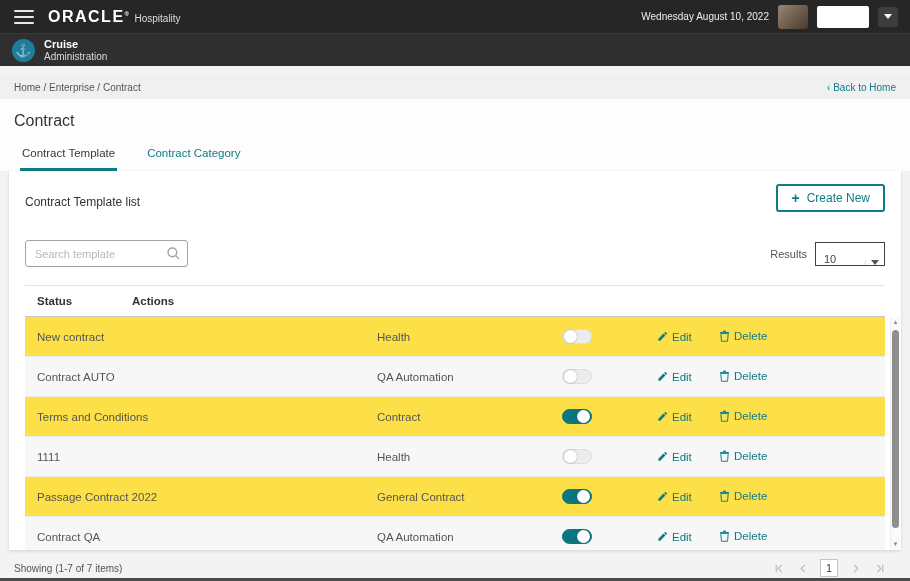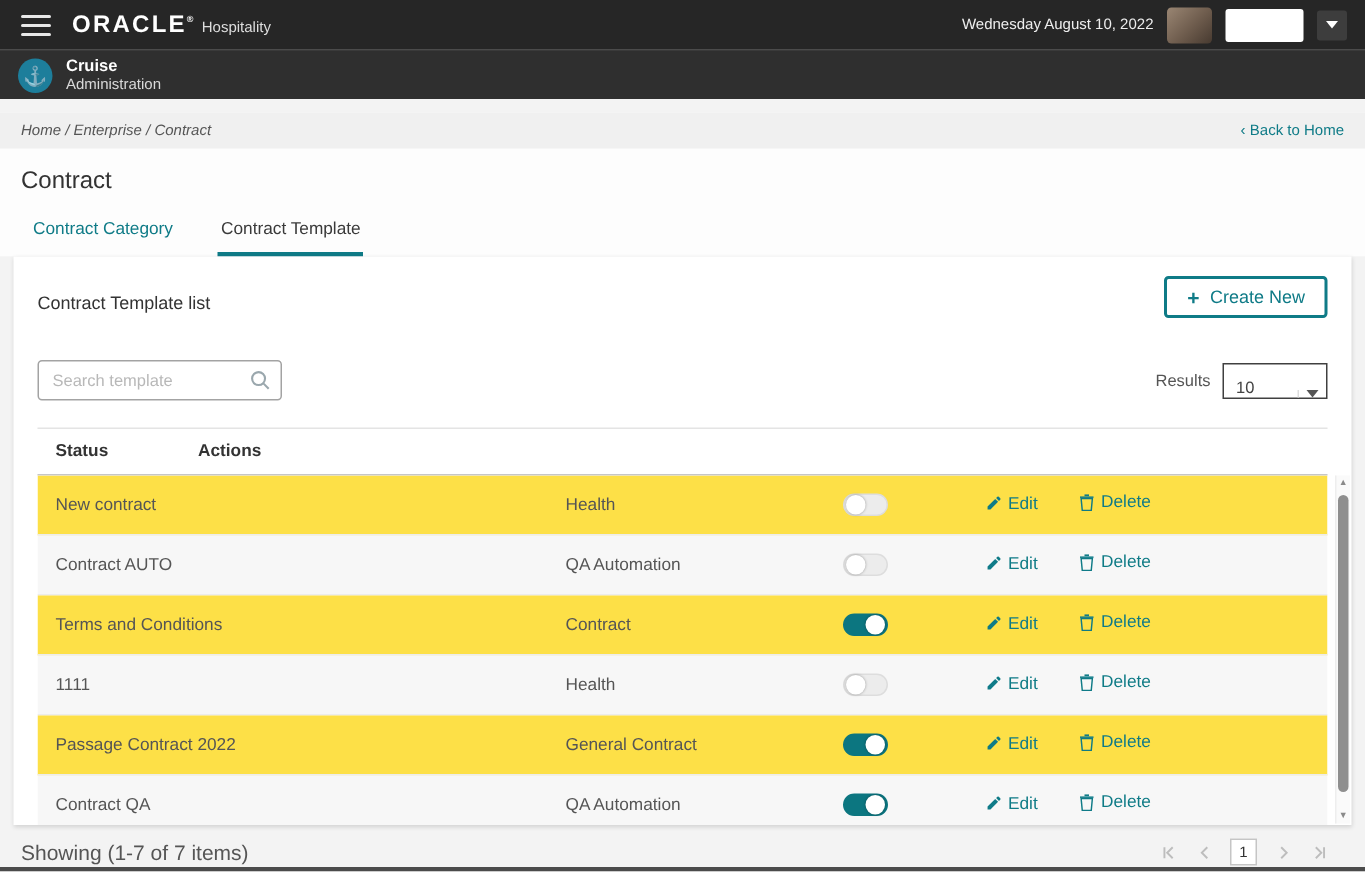--- a/index.html
+++ b/index.html
@@ -28,21 +28,21 @@
   
   .appbar { height:33px; background:#2f2f2f; border-top:1px solid #3a3a3a; display:flex; align-items:center; padding:0 12px; gap:9px; color:#fff; }
   .cruise-logo { width:23px; height:23px; border-radius:50%; background:#1d7e9b; color:#fff; display:flex; align-items:center; justify-content:center; font-size:13px; }
   .app-text { line-height:1.15; }
   .app-name { font-size:11px; font-weight:bold; color:#fff; }
   .app-sub { font-size:10px; color:#d9d9d9; }
 
   
   .white-top { background:#fdfdfd; }
   .breadcrumb-bar { margin-top:9px; height:24px; background:#f0f0f0; display:flex; align-items:center; justify-content:space-between; padding:0 14px; }
-  .breadcrumb { font-size:10px; color:#555;font-style:italic; }
+  .breadcrumb { font-size:10px; color:#555; }
   .back-link { font-size:10px; color:#0f7b87; cursor:pointer; }
   .page-title { font-size:16px; color:#333; padding:13px 14px 8px 14px; }
   .tabs { display:flex; gap:28px; padding:0 20px; }
   .tab { font-size:11.5px; color:#0f7b87; padding:9px 2px 9px 2px; cursor:pointer; border-bottom:3px solid transparent; }
   .tab.active { color:#3a3a3a; border-bottom-color:#0f7b87; }
 
   
   .main { background:#f3f3f3; padding:0 9px; }
   .card { background:#fff; height:379px; padding:0 16px; position:relative; box-shadow:0 1px 3px rgba(0,0,0,.14); }
   .card-head { display:flex; justify-content:space-between; align-items:center; padding-top:13px; }
@@ -84,21 +84,21 @@
 
   
   .vscroll { position:absolute; top:146px; right:1px; width:10px; height:232px; background:#fafafa; border-left:1px solid #eee; }
   .vscroll .arrow { position:absolute; left:0; width:100%; text-align:center; font-size:6px; color:#8a8a8a; line-height:8px; }
   .vscroll .arrow.up { top:1px; }
   .vscroll .arrow.down { bottom:1px; }
   .vscroll .thumb { position:absolute; top:13px; left:1px; width:7px; height:198px; background:#8f8f8f; border-radius:4px; }
 
   
   .footer { display:flex; justify-content:space-between; align-items:center; padding:9px 24px 0 14px; }
-  .showing { font-size:14px; color:#555; }
+  .showing { font-size:10px; color:#555; }
   .pager { display:flex; align-items:center; gap:10px; }
   .pager .pbtn { display:flex; align-items:center; justify-content:center; width:14px; height:14px; cursor:default; }
   .page-box { width:18px; height:18px; border:1px solid #c5c5c5; background:#fff; color:#333; font-size:10px; display:flex; align-items:center; justify-content:center; }
 
   .bottom-edge { position:absolute; bottom:0; left:0; right:0; height:3px; background:#4b4b4b; }
 </style>
 </head>
 <body>
 
 <div class="topbar">
@@ -129,22 +129,22 @@
   </div>
 </div>
 
 <div class="white-top">
   <div class="breadcrumb-bar">
     <span class="breadcrumb">Home / Enterprise / Contract</span>
     <span class="back-link">‹ Back to Home</span>
   </div>
   <div class="page-title">Contract</div>
   <div class="tabs">
+    <div class="tab active">Contract Template</div>
     <div class="tab">Contract Category</div>
-    <div class="tab active">Contract Template</div>
   </div>
 </div>
 
 <div class="main">
   <div class="card">
 
     <div class="card-head">
       <div class="card-title">Contract Template list</div>
       <button class="create-btn">
         <span class="plus">+</span>

